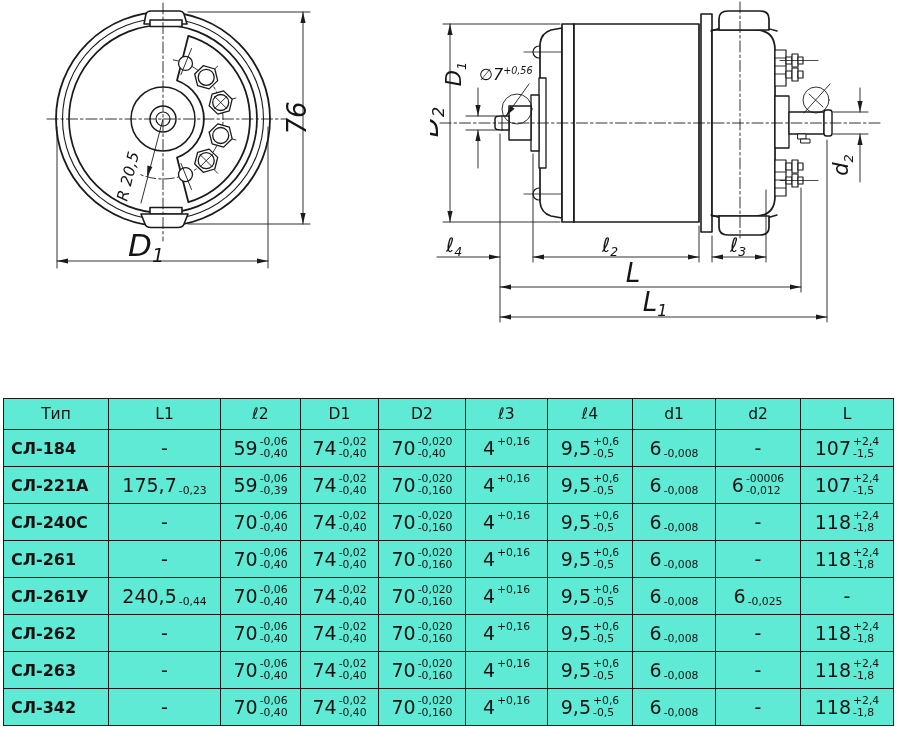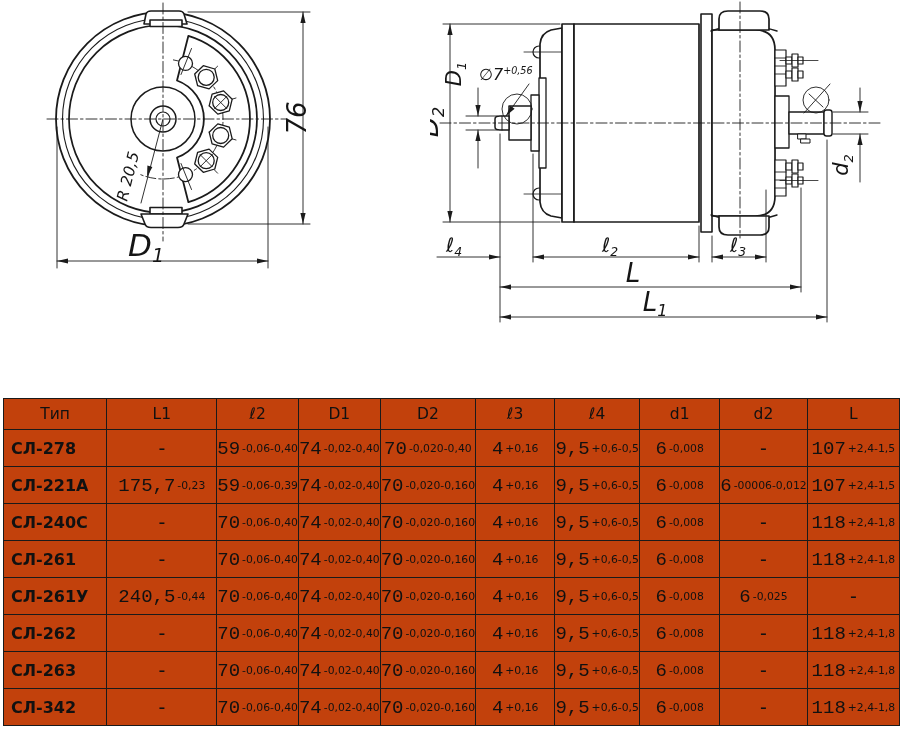--- a/index.html
+++ b/index.html
@@ -6,28 +6,28 @@
   #stage{position:relative;width:900px;height:745px;background:#fff;overflow:hidden;
          font-family:"DejaVu Sans","Liberation Sans",sans-serif;color:#111;}
   svg{position:absolute;}
   svg text{font-family:"DejaVu Sans","Liberation Sans",sans-serif;}
   .lbl{font-style:italic;fill:#151515;}
   .tsub{font-size:62%;}
   .tsup{font-size:60%;}
 
   
   #spec-table{position:absolute;left:3px;top:398px;border-collapse:collapse;table-layout:fixed;
-              background:#c2410c;}
+              background:#5eead4;}
   #spec-table th,#spec-table td{border:1.5px solid #1a1a1a;text-align:center;padding:0;
               overflow:hidden;white-space:nowrap;}
   #spec-table th{font-weight:400;font-size:15.5px;height:30px;}
   #spec-table td{height:36px;font-size:19px;}
   #spec-table td.type{text-align:left;padding-left:7px;font-weight:bold;font-size:16px;}
-  .v{display:inline-block;vertical-align:middle;font-family:Liberation Mono, monospace;}
-  .tol{display:inline-flex;align-items:flex-start;
+  .v{display:inline-block;vertical-align:middle;}
+  .tol{display:inline-flex;flex-direction:column;align-items:flex-start;
        font-size:10.8px;line-height:1.12;margin-left:2px;vertical-align:middle;text-align:left;}
   .tol i{font-style:normal;display:block;}
   .tol i:empty::before{content:"\200B";}
 </style>
 </head>
 <body>
 
 <div id="stage">
 
   <svg style="left:0;top:0" width="340" height="300" viewBox="0 0 340 300">
@@ -276,21 +276,21 @@
           <th>D2</th>
           <th>ℓ3</th>
           <th>ℓ4</th>
           <th>d1</th>
           <th>d2</th>
           <th>L</th>
         </tr>
     </thead>
     <tbody>
         <tr>
-          <td class="type">СЛ-278</td>
+          <td class="type">СЛ-184</td>
           <td>-</td>
           <td><span class="v">59</span><span class="tol">
               <i>-0,06</i>
               <i>-0,40</i>
             </span></td>
           <td><span class="v">74</span><span class="tol">
               <i>-0,02</i>
               <i>-0,40</i>
             </span></td>
           <td><span class="v">70</span><span class="tol">

